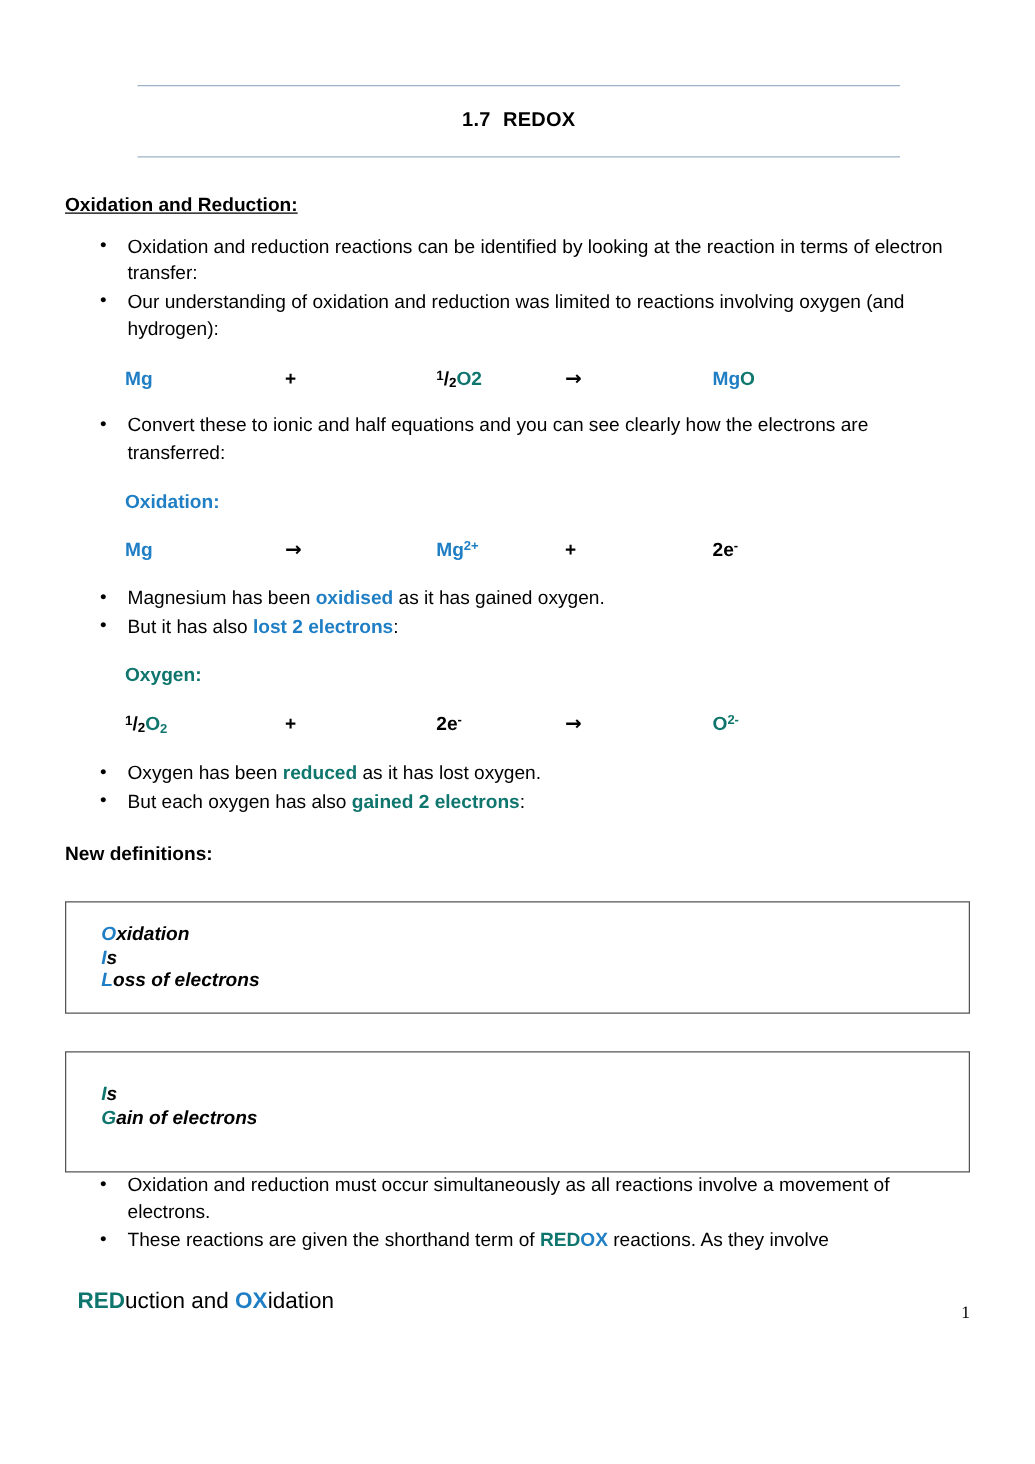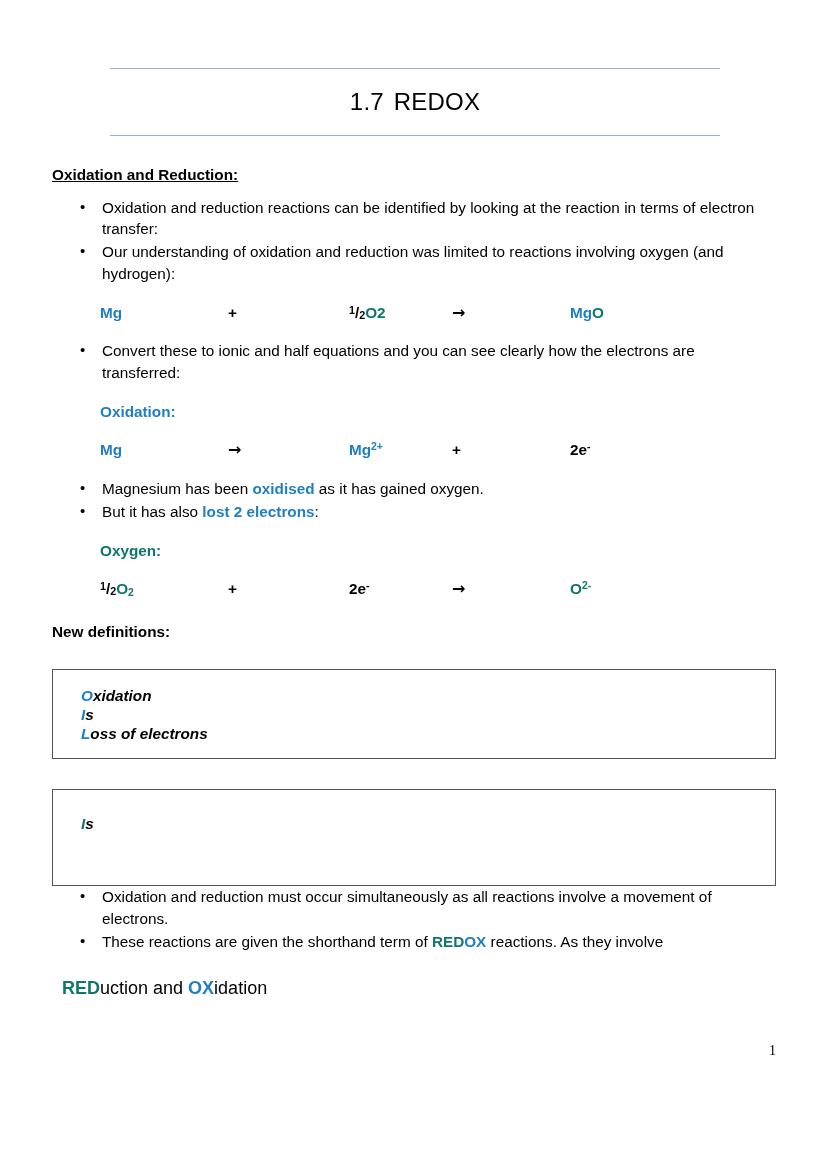--- a/index.html
+++ b/index.html
@@ -25,22 +25,22 @@
   .header-block {
     margin: 68px 108px 0 110px;
   }
   .rule {
     height: 1px;
     background: #9db2c6;
     width: 100%;
   }
   .doc-title {
     text-align: center;
-    font-size: 24px;
-    font-weight: normal;
+    font-size: 16px;
+    font-weight: bold;
     letter-spacing: 0.2px;
     padding: 19px 0 19px 0;
     color: #000;
   }
   .doc-title .num { margin-right: 10px; }
 
   
   .body-wrap {
     margin: 0 52px 17px 52px;
     padding-top: 20px;
@@ -207,31 +207,36 @@
     <div class="sub-heading red">Oxygen:</div>
 
     <div class="eq-row">
       <span class="eq-cell eq-c1"><span class="frac black"><sup>1</sup><span>/</span><sub>2</sub></span><span class="red">O</span><sub class="red">2</sub></span>
       <span class="eq-cell eq-c2 black">+</span>
       <span class="eq-cell eq-c3 black"><span>2e</span><sup>-</sup></span>
       <span class="eq-cell eq-c4 arrow black">→</span>
       <span class="eq-cell eq-c5 red"><span>O</span><sup>2-</sup></span>
     </div>
 
+    <ul class="bullets">
+      <li><span>Oxygen has been </span><b class="red">reduced</b><span> as it has lost oxygen.</span></li>
+      <li><span>But each oxygen has also </span><b class="red">gained 2 electrons</b><span>:</span></li>
+    </ul>
 
     <div class="newdefs">New definitions:</div>
 
     <div class="defbox">
       <div class="line"><span class="blue">O</span><span>xidation</span></div>
       <div class="line"><span class="blue">I</span><span>s</span></div>
       <div class="line"><span class="blue">L</span><span>oss of electrons</span></div>
     </div>
 
     <div class="defbox second">
       <div class="line"><span class="red">I</span><span>s</span></div>
+      <div class="line"><span class="red">G</span><span>ain of electrons</span></div>
     </div>
 
     <ul class="bullets closing-list">
       <li>Oxidation and reduction must occur simultaneously as all reactions involve a movement of electrons.</li>
       <li><span>These reactions are given the shorthand term of </span><b class="red">RED</b><b class="blue">OX</b><span> reactions. As they involve</span></li>
     </ul>
 
     <div class="center-line"><b class="red">RED</b><span>uction and </span><b class="blue">OX</b><span>idation</span></div>
 
   </div>

